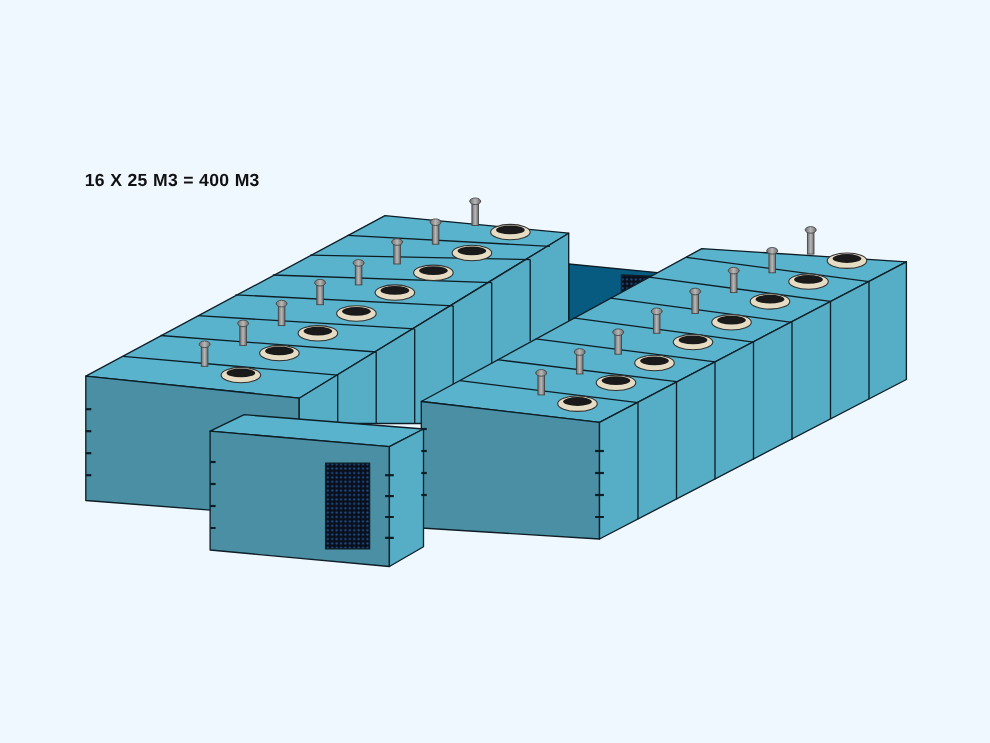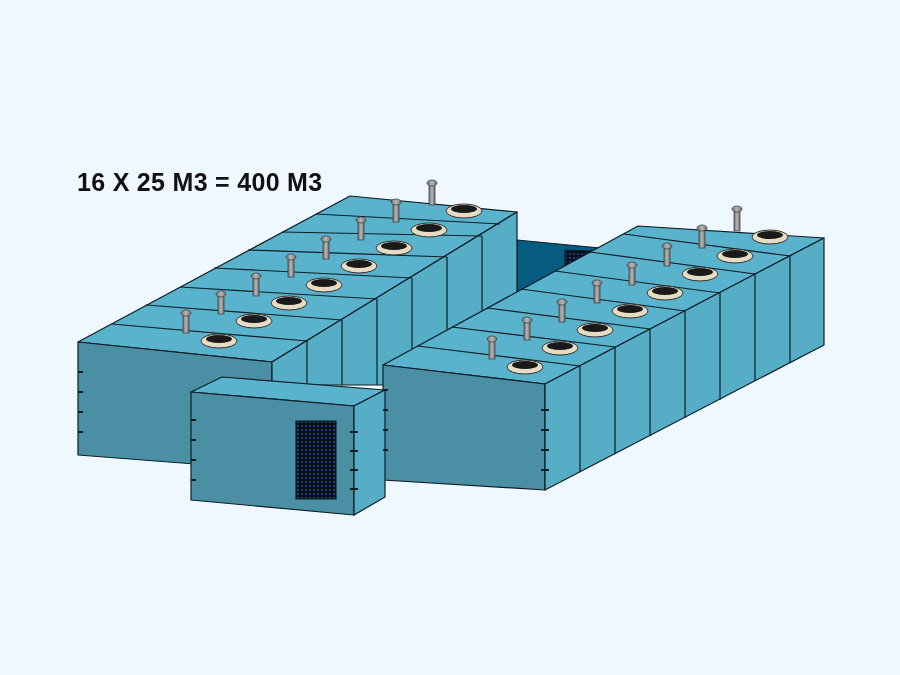--- a/index.html
+++ b/index.html
@@ -1,19 +1,19 @@
 <!DOCTYPE html>
 <html><head>
 <meta charset="utf-8">
 <style>
   html, body { margin: 0; padding: 0; }
   body { width: 900px; height: 675px; background: #f0f8ff; overflow: hidden; position: relative; }
   .caption {
-    position: absolute; left: 77px; top: 168px;
-    font-family: "Liberation Sans", sans-serif; font-weight: bold; font-size: 25px;
+    position: absolute; left: 77px; top: 156px;
+    font-family: "Liberation Sans", sans-serif; font-weight: bold; font-size: 16px;
     color: #111; letter-spacing: 0.3px;
   }
   svg { position: absolute; left: 0; top: 0; }
 </style>
 </head>
 <body>
 
 <div class="caption">16 X 25 M3 = 400 M3</div>
 
 <svg width="900" height="675" viewBox="0 0 900 675">

